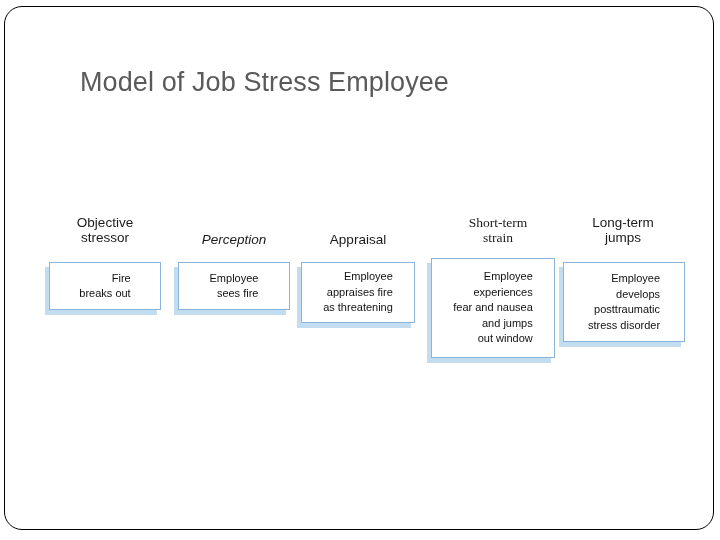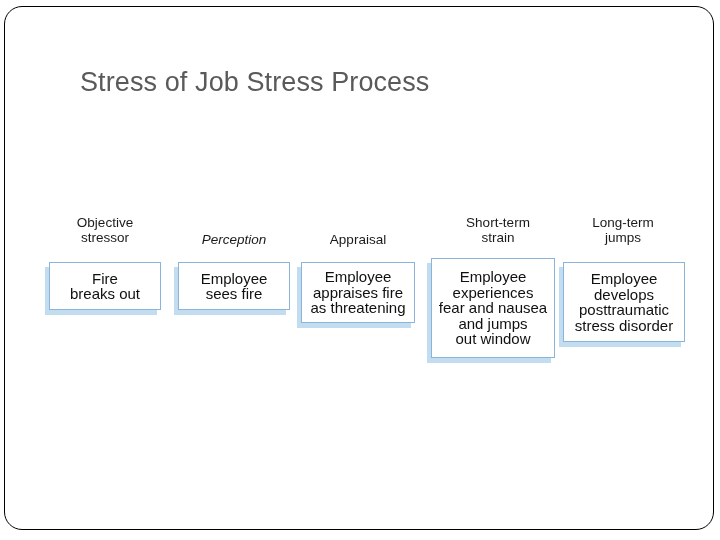--- a/index.html
+++ b/index.html
@@ -75,36 +75,36 @@
     background: #ffffff;
     border: 1.3px solid #8cb3d9;
     box-sizing: border-box;
     box-shadow: -4px 5px 0 0 #c2dcf0;
     display: flex;
     align-items: center;
     justify-content: center;
   }
 
   .stage-box-text {
-    font-size: 15px;
+    font-size: 11px;
     line-height: 15.5px;
     color: #101010;
-    text-align: center;
+    text-align: right;
     white-space: pre-line;
     padding: 0 4px;
   }
 </style>
 </head>
 <body>
 
 <div id="slide">
 
   <div id="slide-frame"></div>
 
-  <h1 id="slide-title">Stress of Job Stress Process</h1>
+  <h1 id="slide-title">Model of Job Stress Employee</h1>
 
   <div id="diagram">
 
     <div class="stage">
       <div class="stage-label" style="left:61px; top:215px; width:88px;">Objective
 stressor</div>
       <div class="stage-box" style="left:49px; top:262px; width:112px; height:48px;">
         <span class="stage-box-text">Fire
 breaks out</span>
       </div>
@@ -121,21 +121,21 @@
     <div class="stage">
       <div class="stage-label" style="left:310px; top:232px; width:96px;text-align:center;">Appraisal</div>
       <div class="stage-box" style="left:301px; top:262px; width:114px; height:61px;">
         <span class="stage-box-text">Employee
 appraises fire
 as threatening</span>
       </div>
     </div>
 
     <div class="stage">
-      <div class="stage-label" style="left:443px; top:215px; width:110px;">Short-term
+      <div class="stage-label" style="left:443px; top:215px; width:110px;font-family:Liberation Serif, serif;">Short-term
 strain</div>
       <div class="stage-box" style="left:431px; top:258px; width:124px; height:100px;">
         <span class="stage-box-text">Employee
 experiences
 fear and nausea
 and jumps
 out window</span>
       </div>
     </div>
 

